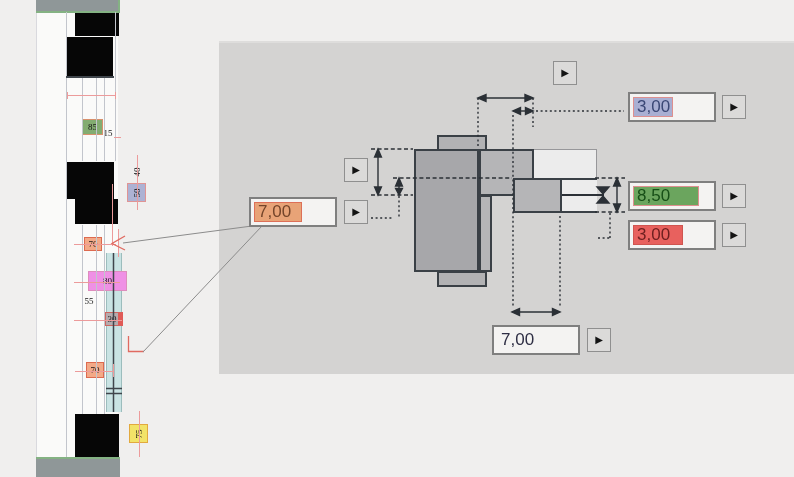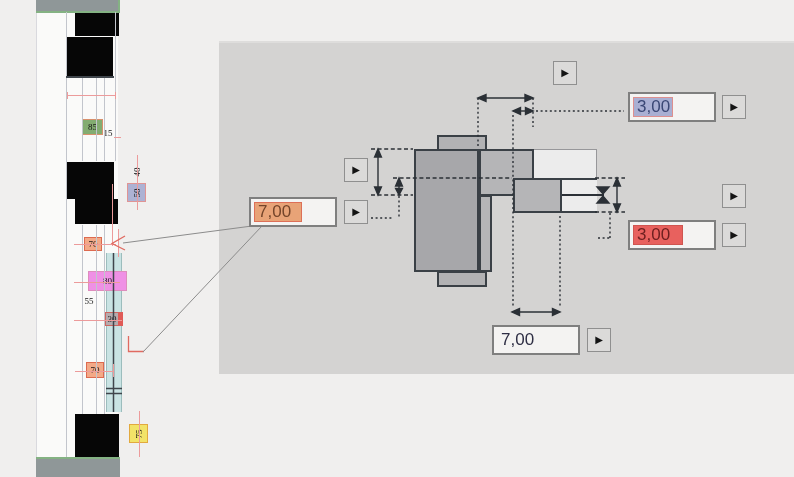--- a/index.html
+++ b/index.html
@@ -127,20 +127,24 @@
     </div>
 
   <div class="field f700l">
     <span class="fill" style="background:#e8a377;border:1px solid #dd6f57;width:48px"></span>
     <span class="val" style="color:#74452a">7,00</span>
   </div>
   <div class="spin s700l">
     <span class="tri">▶</span>
     </div>
 
+  <div class="field f850">
+    <span class="fill" style="background:#6ba55e;border:1px solid #dd8f8f;width:66px"></span>
+    <span class="val" style="color:#174f17">8,50</span>
+  </div>
   <div class="spin s850">
     <span class="tri">▶</span>
     </div>
 
   <div class="field f300r">
     <span class="fill" style="background:#e8615e;border:1px solid #cf5550;width:50px"></span>
     <span class="val" style="color:#6d1f1f">3,00</span>
   </div>
   <div class="spin s300r">
     <span class="tri">▶</span>

